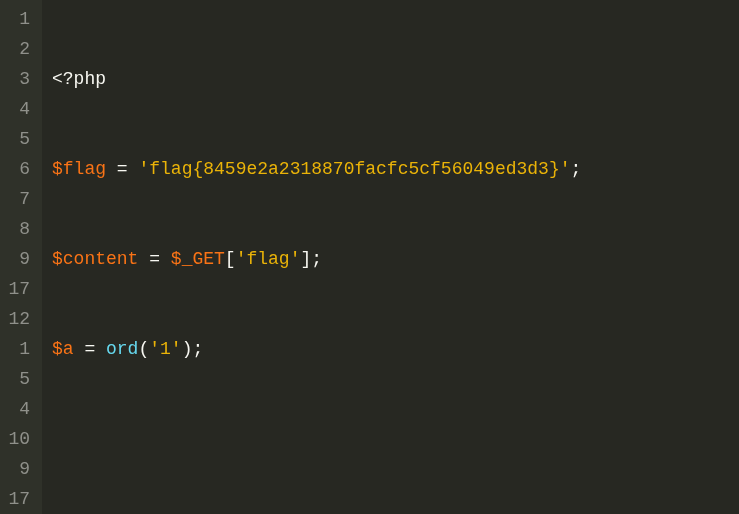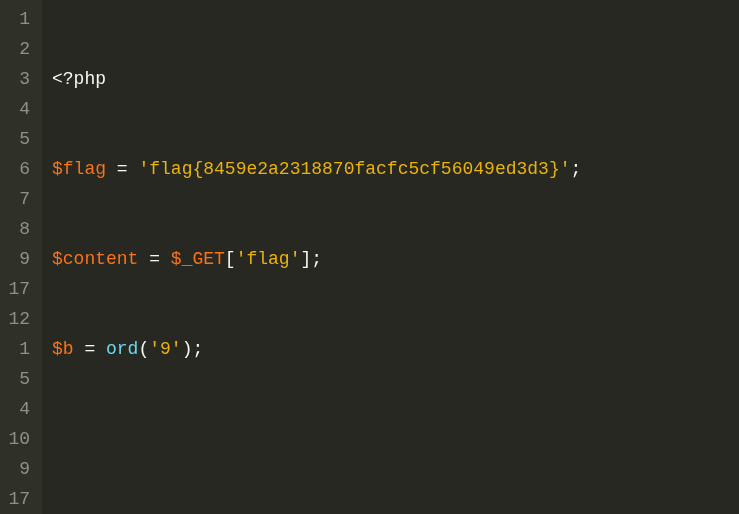--- a/index.html
+++ b/index.html
@@ -60,21 +60,21 @@
     <div>4</div>
     <div>10</div>
     <div>9</div>
     <div>17</div>
   </div>
 
   <div class="code">
     <div class="line"><span class="default">&lt;?php</span></div>
     <div class="line"><span class="var">$flag</span><span class="default"> = </span><span class="string">'flag{8459e2a2318870facfc5cf56049ed3d3}'</span><span class="punc">;</span></div>
     <div class="line"><span class="var">$content</span><span class="default"> = </span><span class="var">$_GET</span><span class="punc">[</span><span class="string">'flag'</span><span class="punc">]</span><span class="punc">;</span></div>
-    <div class="line"><span class="var">$b</span><span class="default"> = </span><span class="func">ord</span><span class="punc">(</span><span class="string">'9'</span><span class="punc">)</span><span class="punc">;</span></div>
+    <div class="line"><span class="var">$a</span><span class="default"> = </span><span class="func">ord</span><span class="punc">(</span><span class="string">'1'</span><span class="punc">)</span><span class="punc">;</span></div>
     
     
     
     
     
     
     
     
     
     

